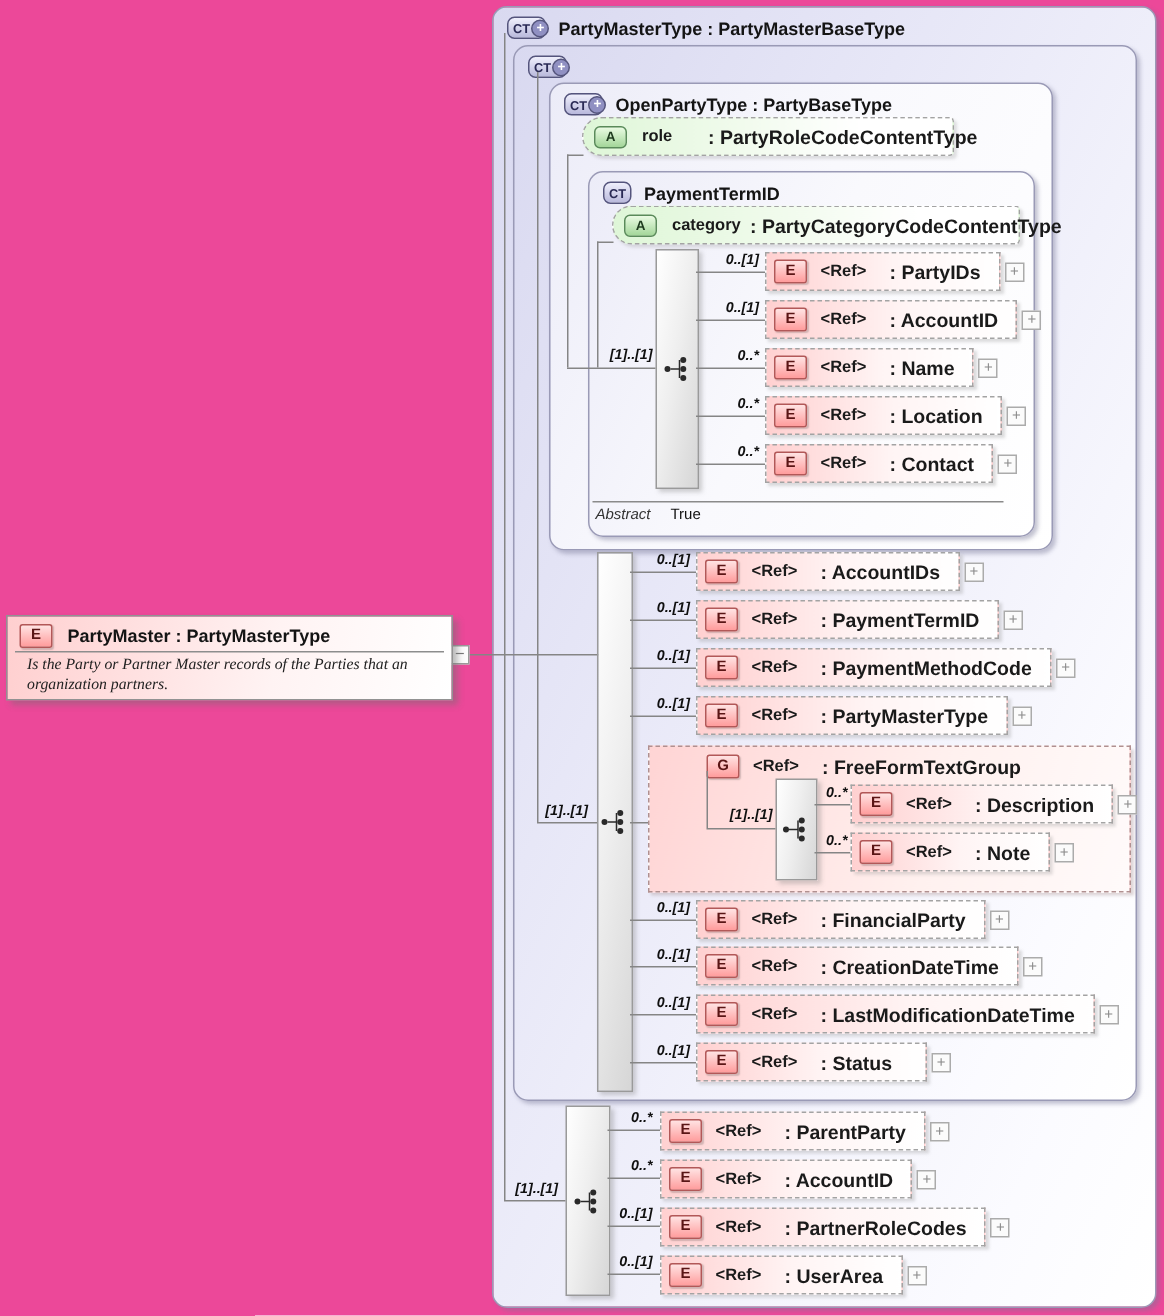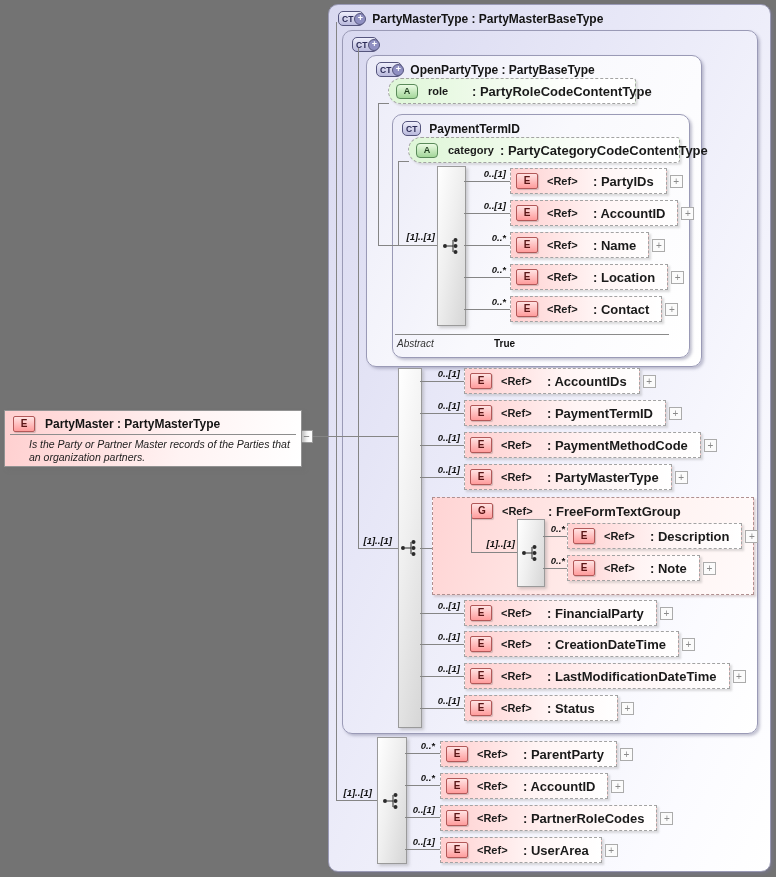--- a/index.html
+++ b/index.html
@@ -1,16 +1,16 @@
 <!DOCTYPE html>
 <html><head>
 <meta charset="utf-8">
 <style>
   html,body{margin:0;padding:0;background:#fff;}
-  #canvas{position:relative;width:776px;height:877px;background:#737373;overflow:hidden;
+  #canvas{position:relative;width:776px;height:877px;background:#ec4899;overflow:hidden;
           font-family:"Liberation Sans",sans-serif;}
 
   
   .tbox{position:absolute;border:1px solid #9a9ab6;border-radius:10px;
         box-shadow:2px 2px 3px rgba(120,120,150,.45);}
   .tbox.lav{background:linear-gradient(115deg,#d9d9f0 0%,#e7e7f7 35%,#fbfbff 85%,#ffffff 100%);}
   .tbox.lit{background:linear-gradient(115deg,#ececf8 0%,#f9f9fd 45%,#ffffff 100%);}
   .tbox-header{position:absolute;left:9px;top:6px;display:flex;align-items:center;gap:8px;
                font-weight:bold;font-size:12px;color:#141414;white-space:nowrap;}
 
@@ -70,27 +70,27 @@
   .minusbox{position:absolute;width:13px;height:13px;box-sizing:border-box;border:1px solid #9a9a9a;
             background:#fcfcfc;color:#777;font-size:11px;line-height:11px;text-align:center;}
 
   
   #party-master-box{position:absolute;left:4px;top:410px;width:298px;height:57px;box-sizing:border-box;
         border:1px solid #929292;background:linear-gradient(100deg,#ffcfcf 0%,#fff3f3 60%,#ffffff 100%);
         box-shadow:3px 3px 4px rgba(110,110,110,.45);}
   #party-master-box .pm-header{position:absolute;left:8px;top:5px;display:flex;align-items:center;gap:10px;
         font-weight:bold;font-size:12px;color:#141414;white-space:nowrap;}
   #party-master-box .pm-sep{position:absolute;left:5px;right:5px;top:23px;border-top:1px solid #8d8d8d;}
-  #party-master-box .pm-desc{position:absolute;left:24px;right:6px;top:27px;font-size:10.5px;
-        font-style:italic;color:#222;line-height:12.5px;}
+  #party-master-box .pm-desc{position:absolute;left:13px;right:6px;top:27px;font-size:10.5px;
+        font-style:italic;color:#222;line-height:12.5px;font-family:Liberation Serif, serif;}
 
   
   .abstract-sep{position:absolute;height:1px;background:#8a8a8a;}
   .abstract-label{position:absolute;font-size:10px;font-style:italic;color:#333;}
-  .abstract-value{position:absolute;font-size:10px;font-weight:bold;color:#111;margin-left:47px;}
+  .abstract-value{position:absolute;font-size:10px;font-weight:normal;color:#111;}
 </style>
 </head>
 <body>
 
 <div id="canvas">
 
   <div class="tbox lav" style="left:328px;top:4px;width:441px;height:866px;">
     <div class="tbox-header">
       <span class="cticon">
         <span>CT</span>

